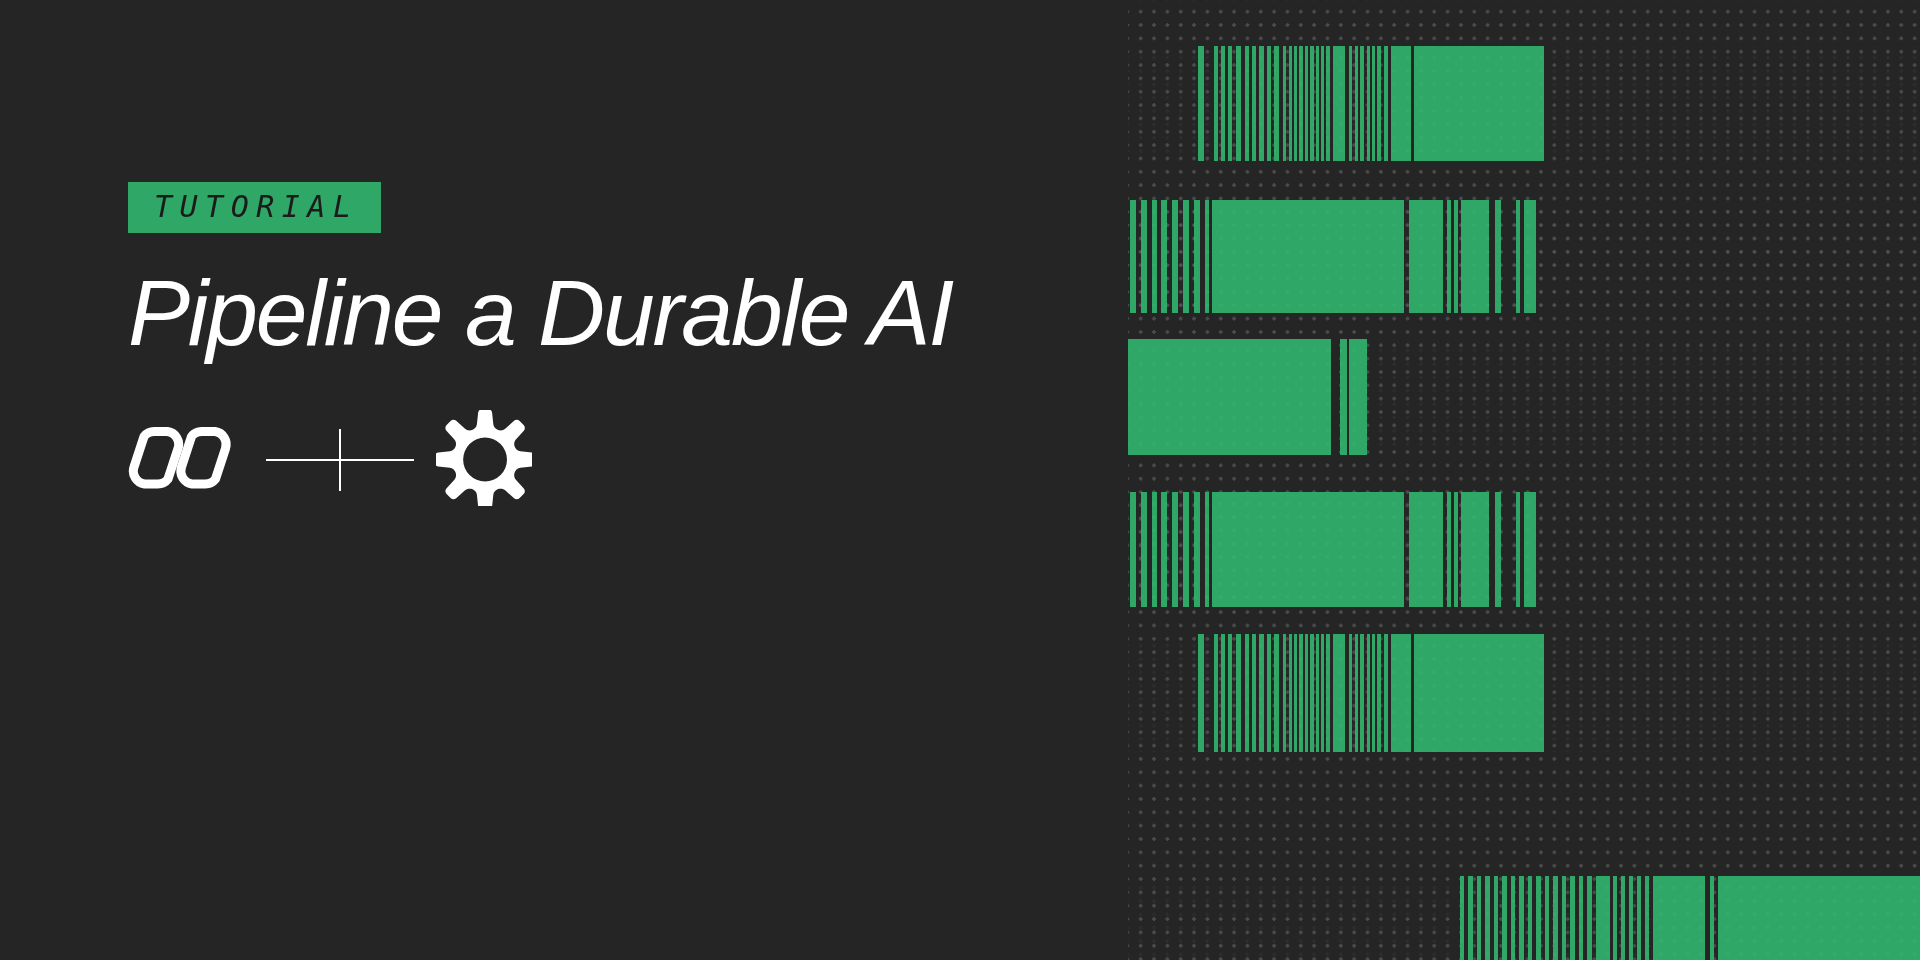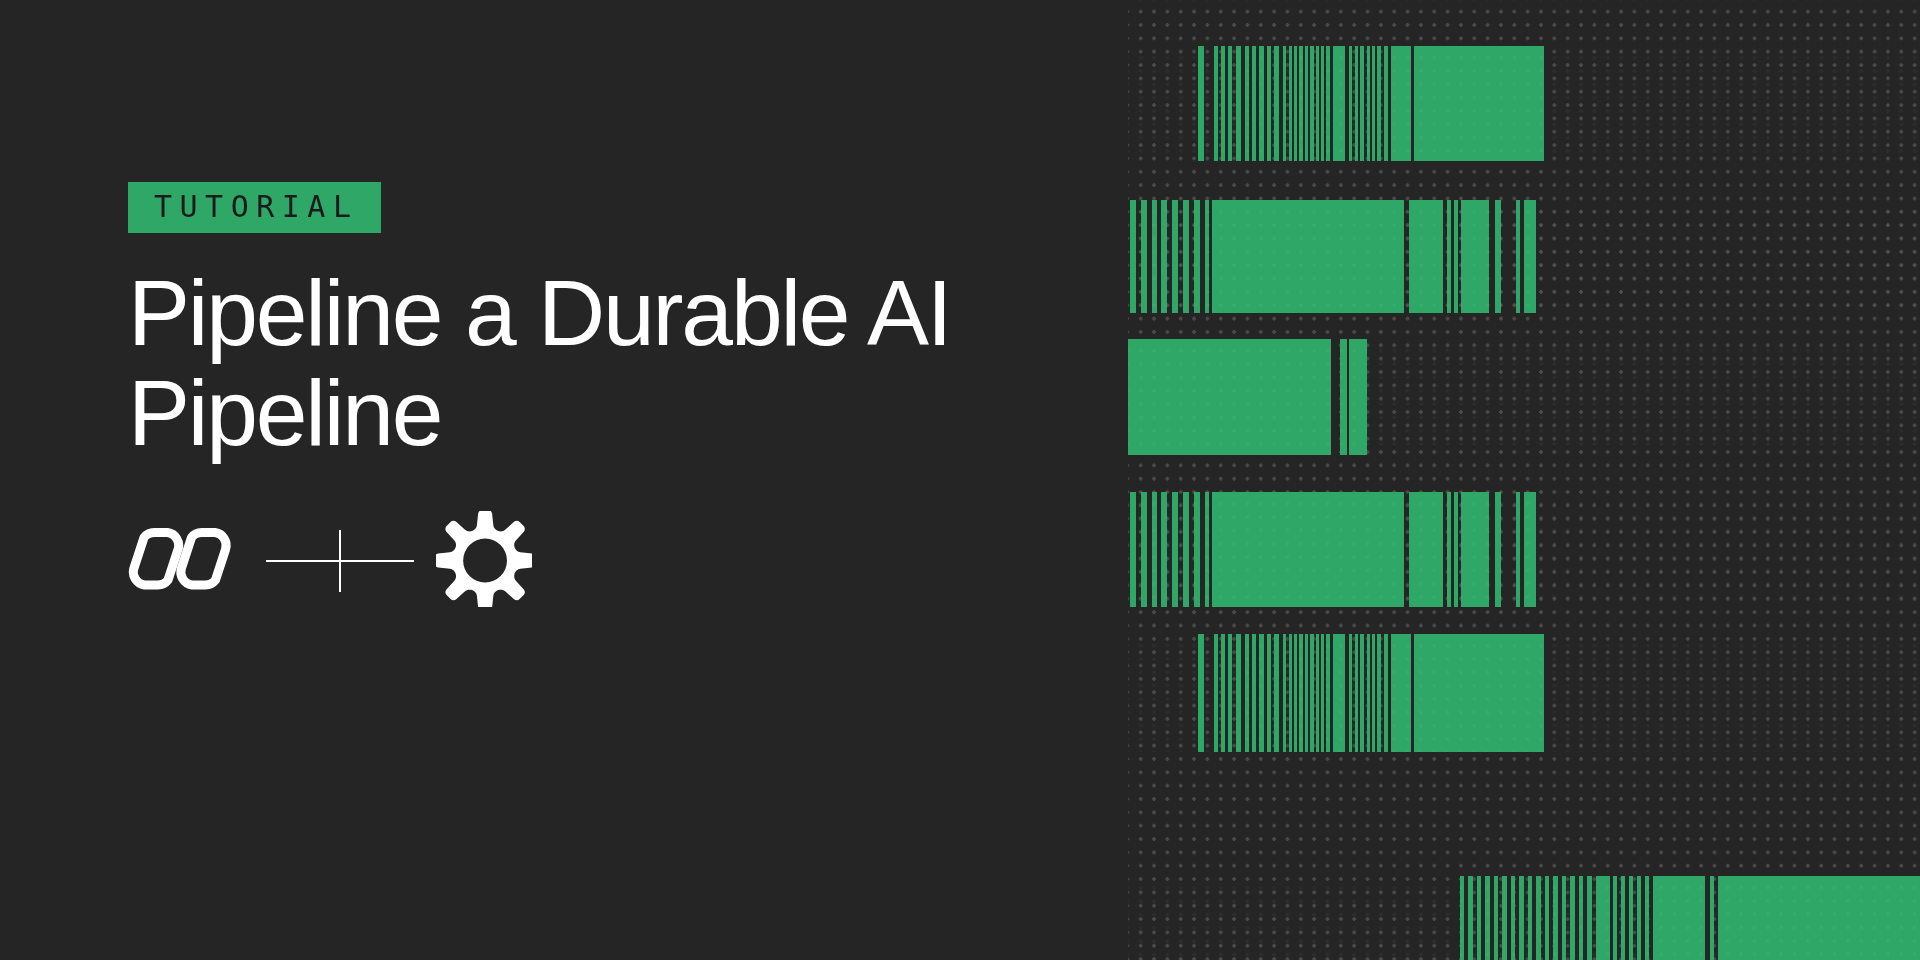--- a/index.html
+++ b/index.html
@@ -12,20 +12,21 @@
     font-family: "Liberation Sans", sans-serif;
   }
 
   #card {
     position: relative;
     width: 1920px;
     height: 960px;
     overflow: hidden;
     background: #15803d;
     display: flex;
+    font-style: italic;
   }
 
   
   #left-panel {
     position: relative;
     width: 1128px;
     height: 960px;
     flex: 0 0 1128px;
     background: #252525;
     box-sizing: border-box;
@@ -143,21 +144,20 @@
 
 <div id="card">
 
   <div id="left-panel">
     <div id="left-inner">
 
       <div id="badge">TUTORIAL</div>
 
       <h1 id="title">
         <span class="tline">Pipeline a Durable AI</span>
-        <span class="tline">Pipeline</span>
       </h1>
 
       <div id="logo-row">
 
         <span id="restate-logo">
           <svg width="112" height="86" viewBox="0 0 112 86" aria-hidden="true">
             <g fill="none" stroke="#ffffff" stroke-width="9" stroke-linecap="round" stroke-linejoin="round">
               <path d="M39.5 16.5 L26.5 16.5
                        A13 13 0 0 0 16.0 21.5
                        L6.0 52.0

